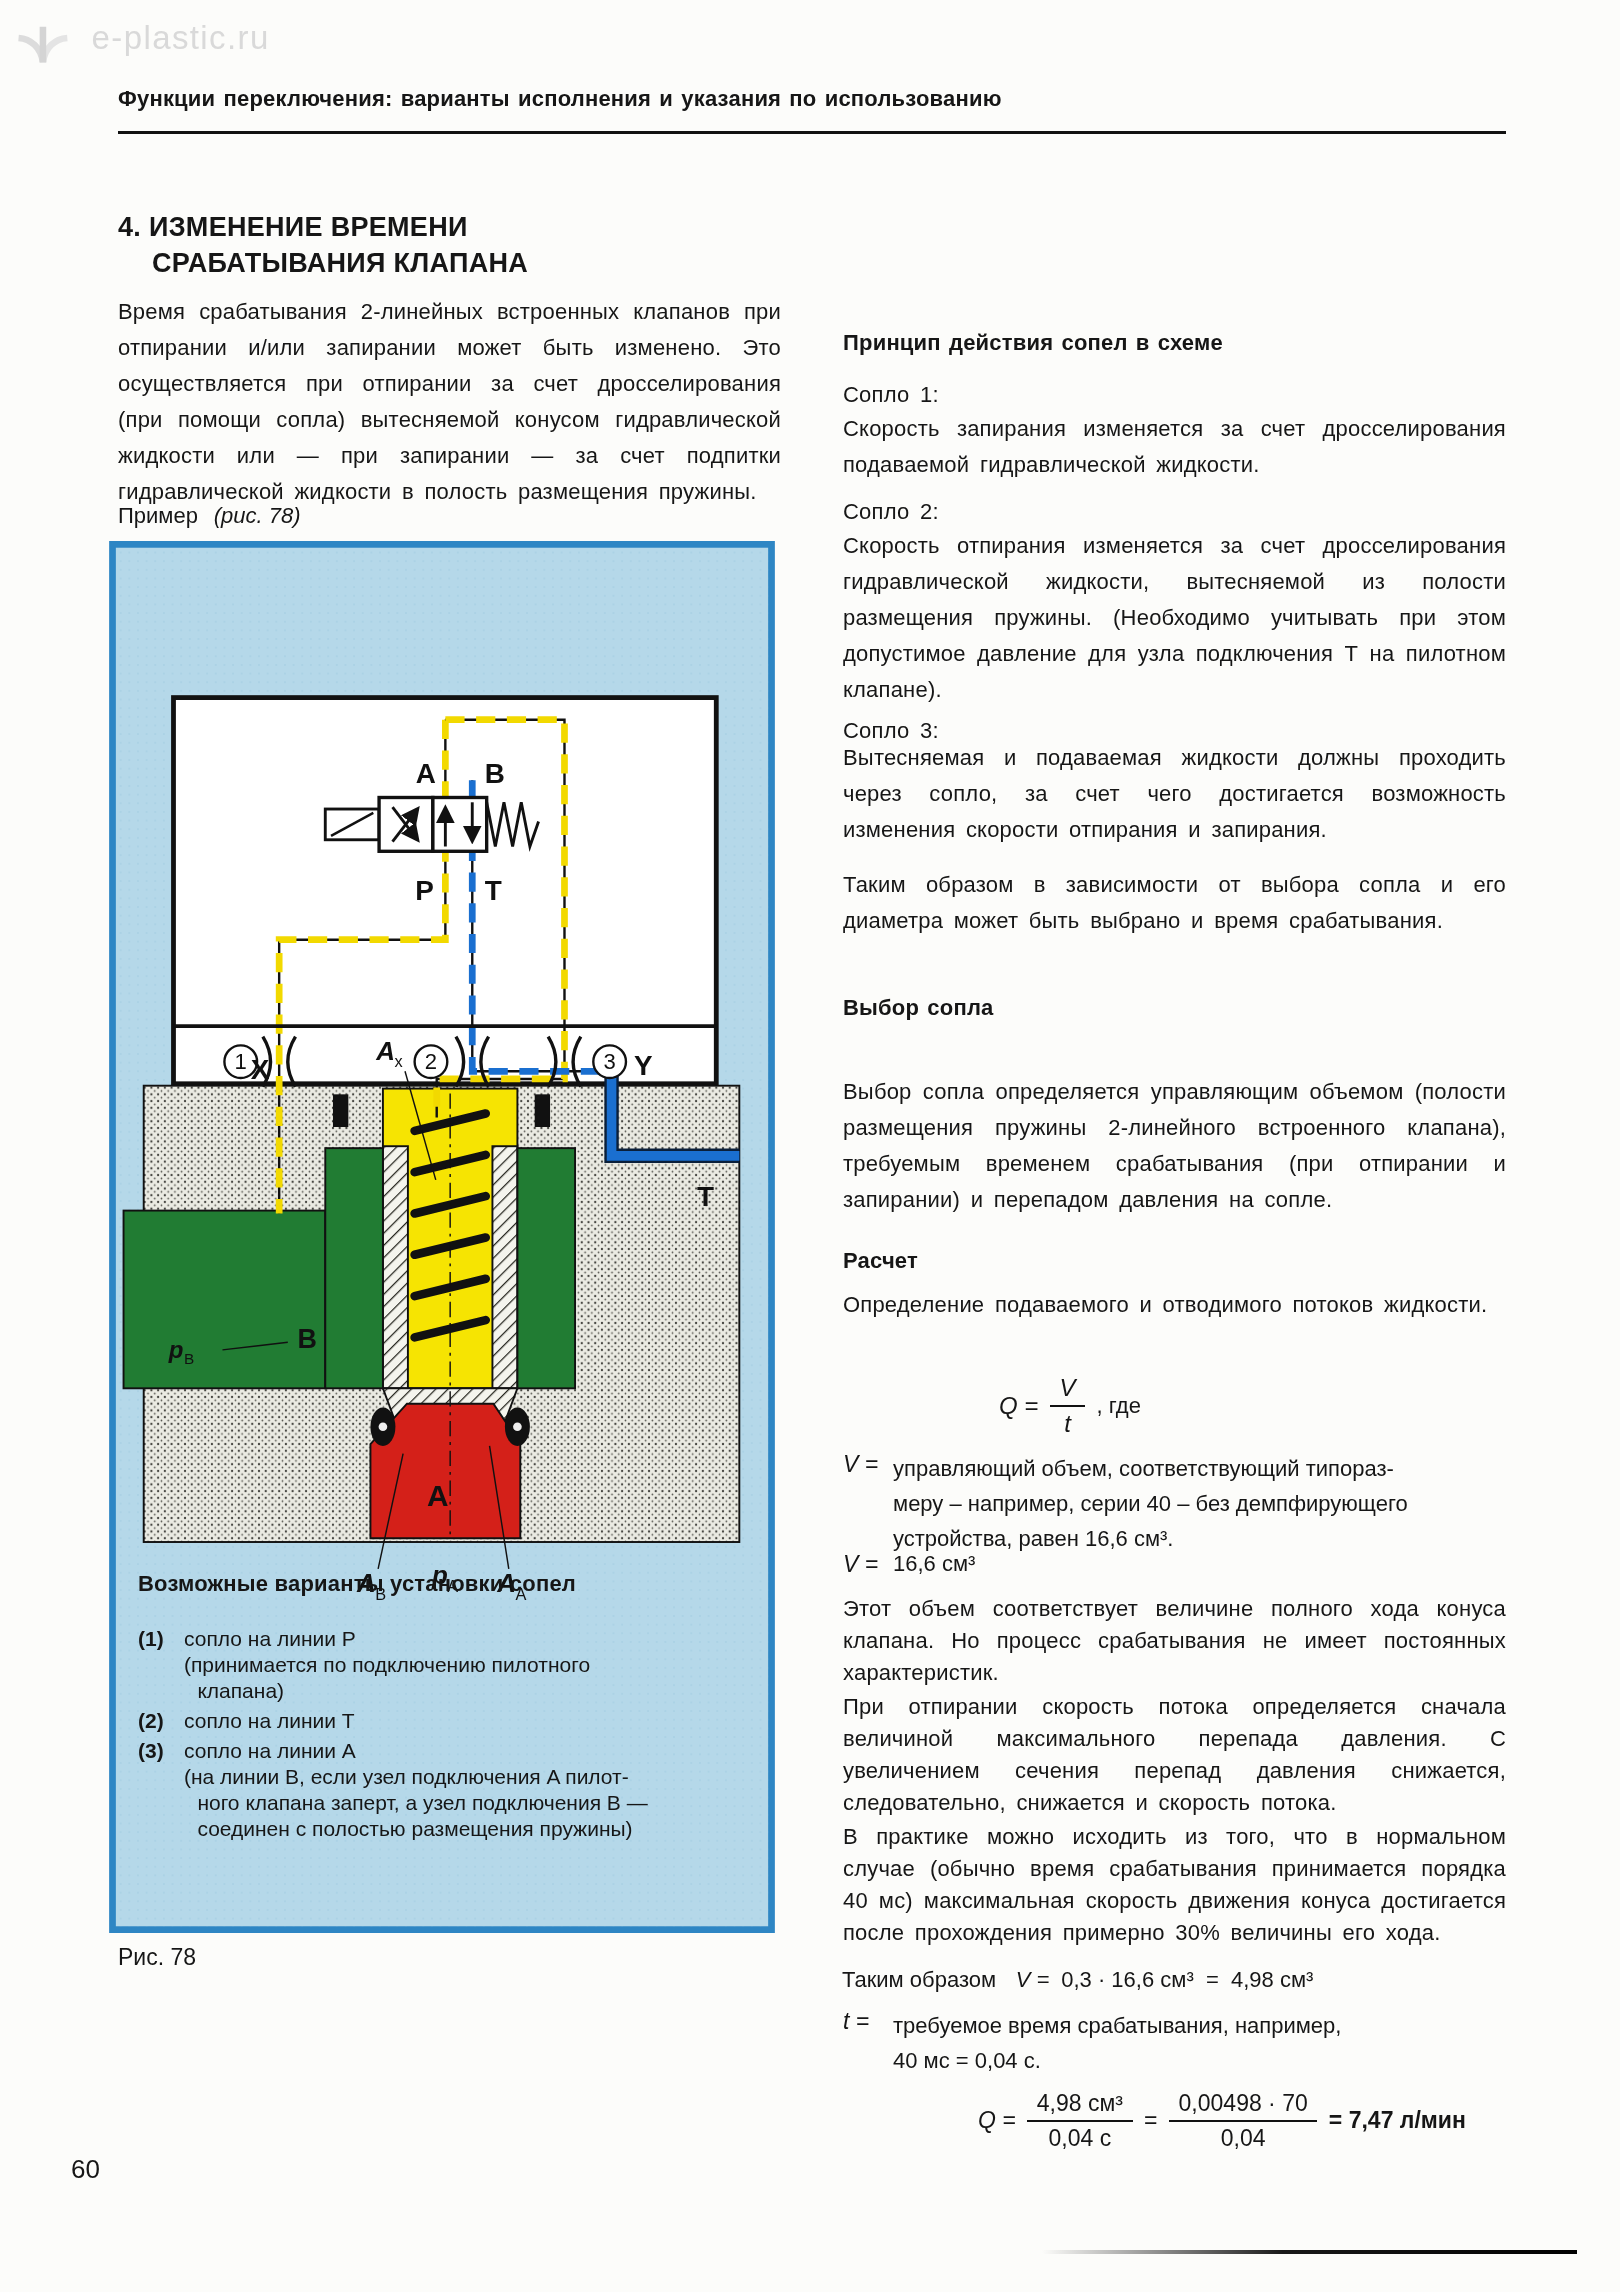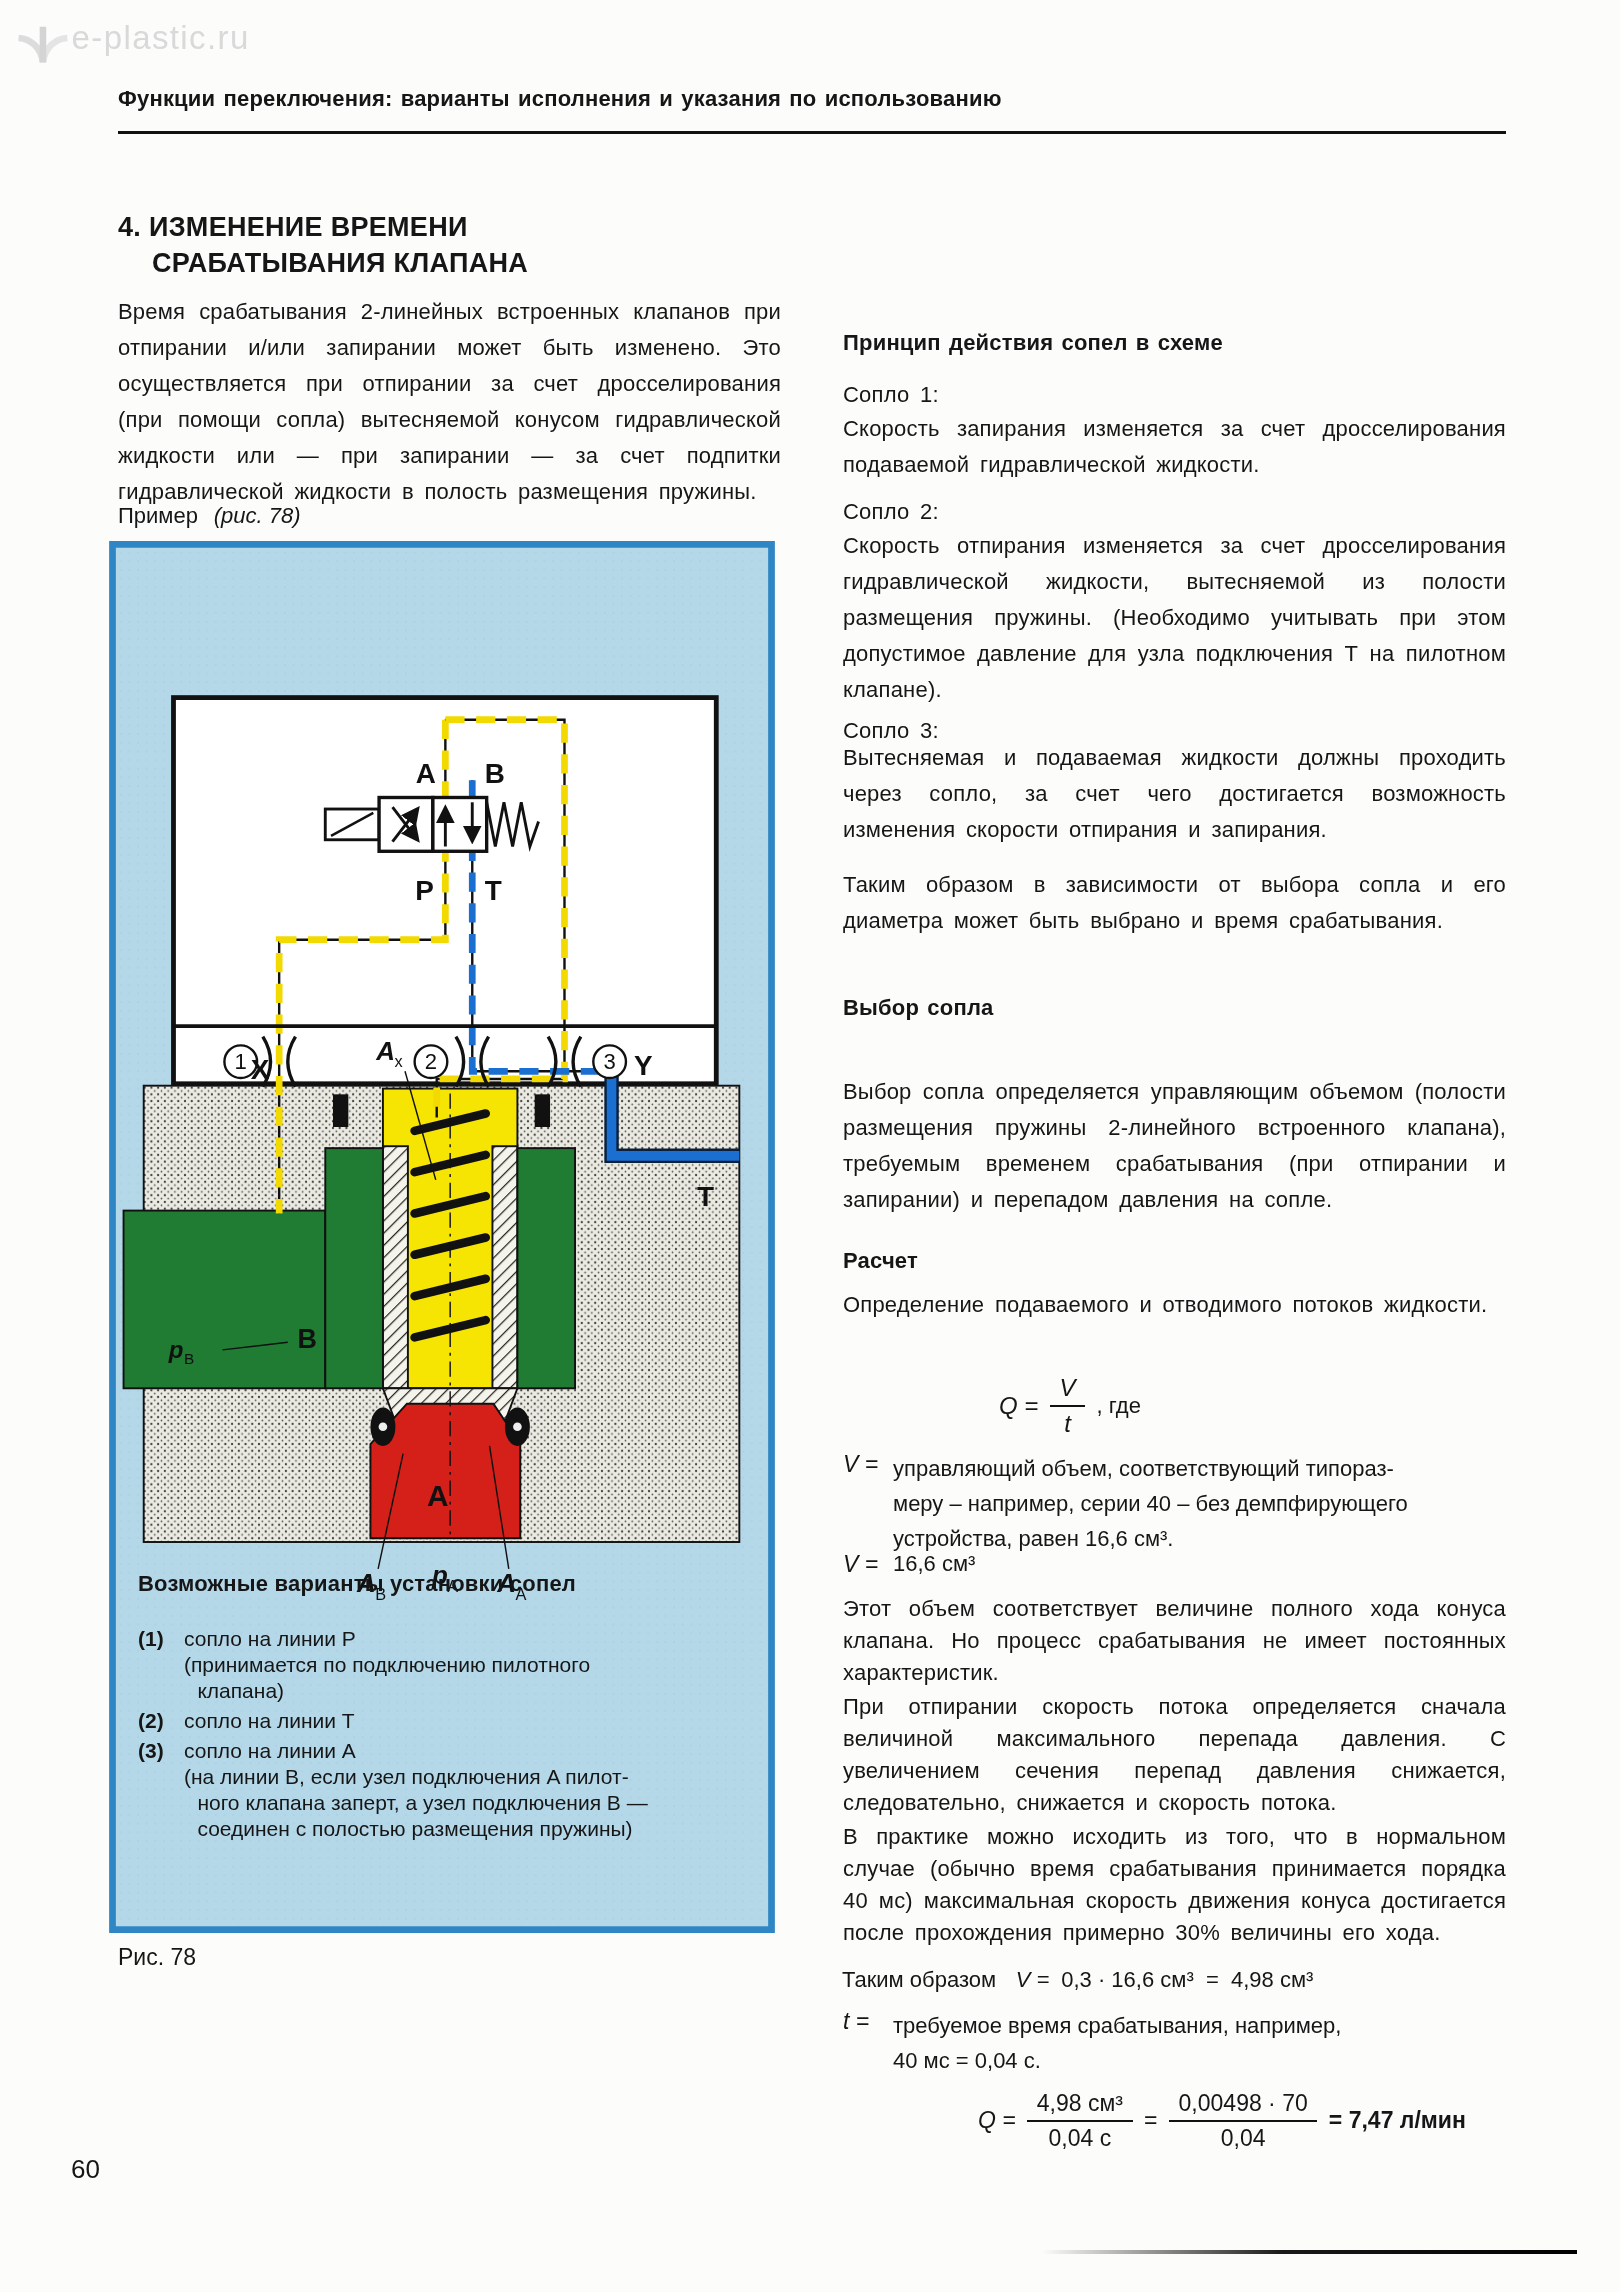--- a/index.html
+++ b/index.html
@@ -4,21 +4,21 @@
 <style>
   html,body{margin:0;padding:0;background:#9a9a9a;}
   .page{position:relative;width:1621px;height:2292px;background:#fcfcfa;overflow:hidden;
         font-family:"Liberation Sans",sans-serif;color:#161616;}
   .abs{position:absolute;}
   .tb{position:absolute;font-size:22px;line-height:36px;text-align:justify;
       word-spacing:4.3px;letter-spacing:0.2px;}
   .tb-left{width:663px;left:118px;}
   .tb-right{width:663px;left:843px;}
   .hd{font-weight:700;text-align:left;word-spacing:1.9px;}
-  .watermark{position:absolute;left:11.5px;top:7.7px;display:flex;align-items:center;gap:0;
+  .watermark{position:absolute;left:11.5px;top:7.7px;display:flex;align-items:center;gap:20px;
              color:#d9d9d9;font-size:33px;letter-spacing:1.4px;}
   .hrule{position:absolute;left:118px;top:131px;width:1388px;height:2.9px;background:#111;}
   .sec-title{position:absolute;left:118px;top:209px;font-size:27px;font-weight:700;line-height:36px;letter-spacing:0.3px;}
   .sec-title .l2{padding-left:34px;display:block;}
   .figure{position:absolute;left:109px;top:541px;width:666px;height:1392px;}
   .figure svg{position:absolute;left:0;top:0;}
   .fig-cap{position:absolute;left:29px;top:1030px;width:620px;font-size:21px;line-height:26px;}
   .fig-cap-title{font-weight:700;font-size:22px;margin-bottom:29px;letter-spacing:0.2px;}
   .cap-item{display:flex;margin-bottom:3.8px;}
   .cap-no{width:46px;flex:none;font-weight:700;}

